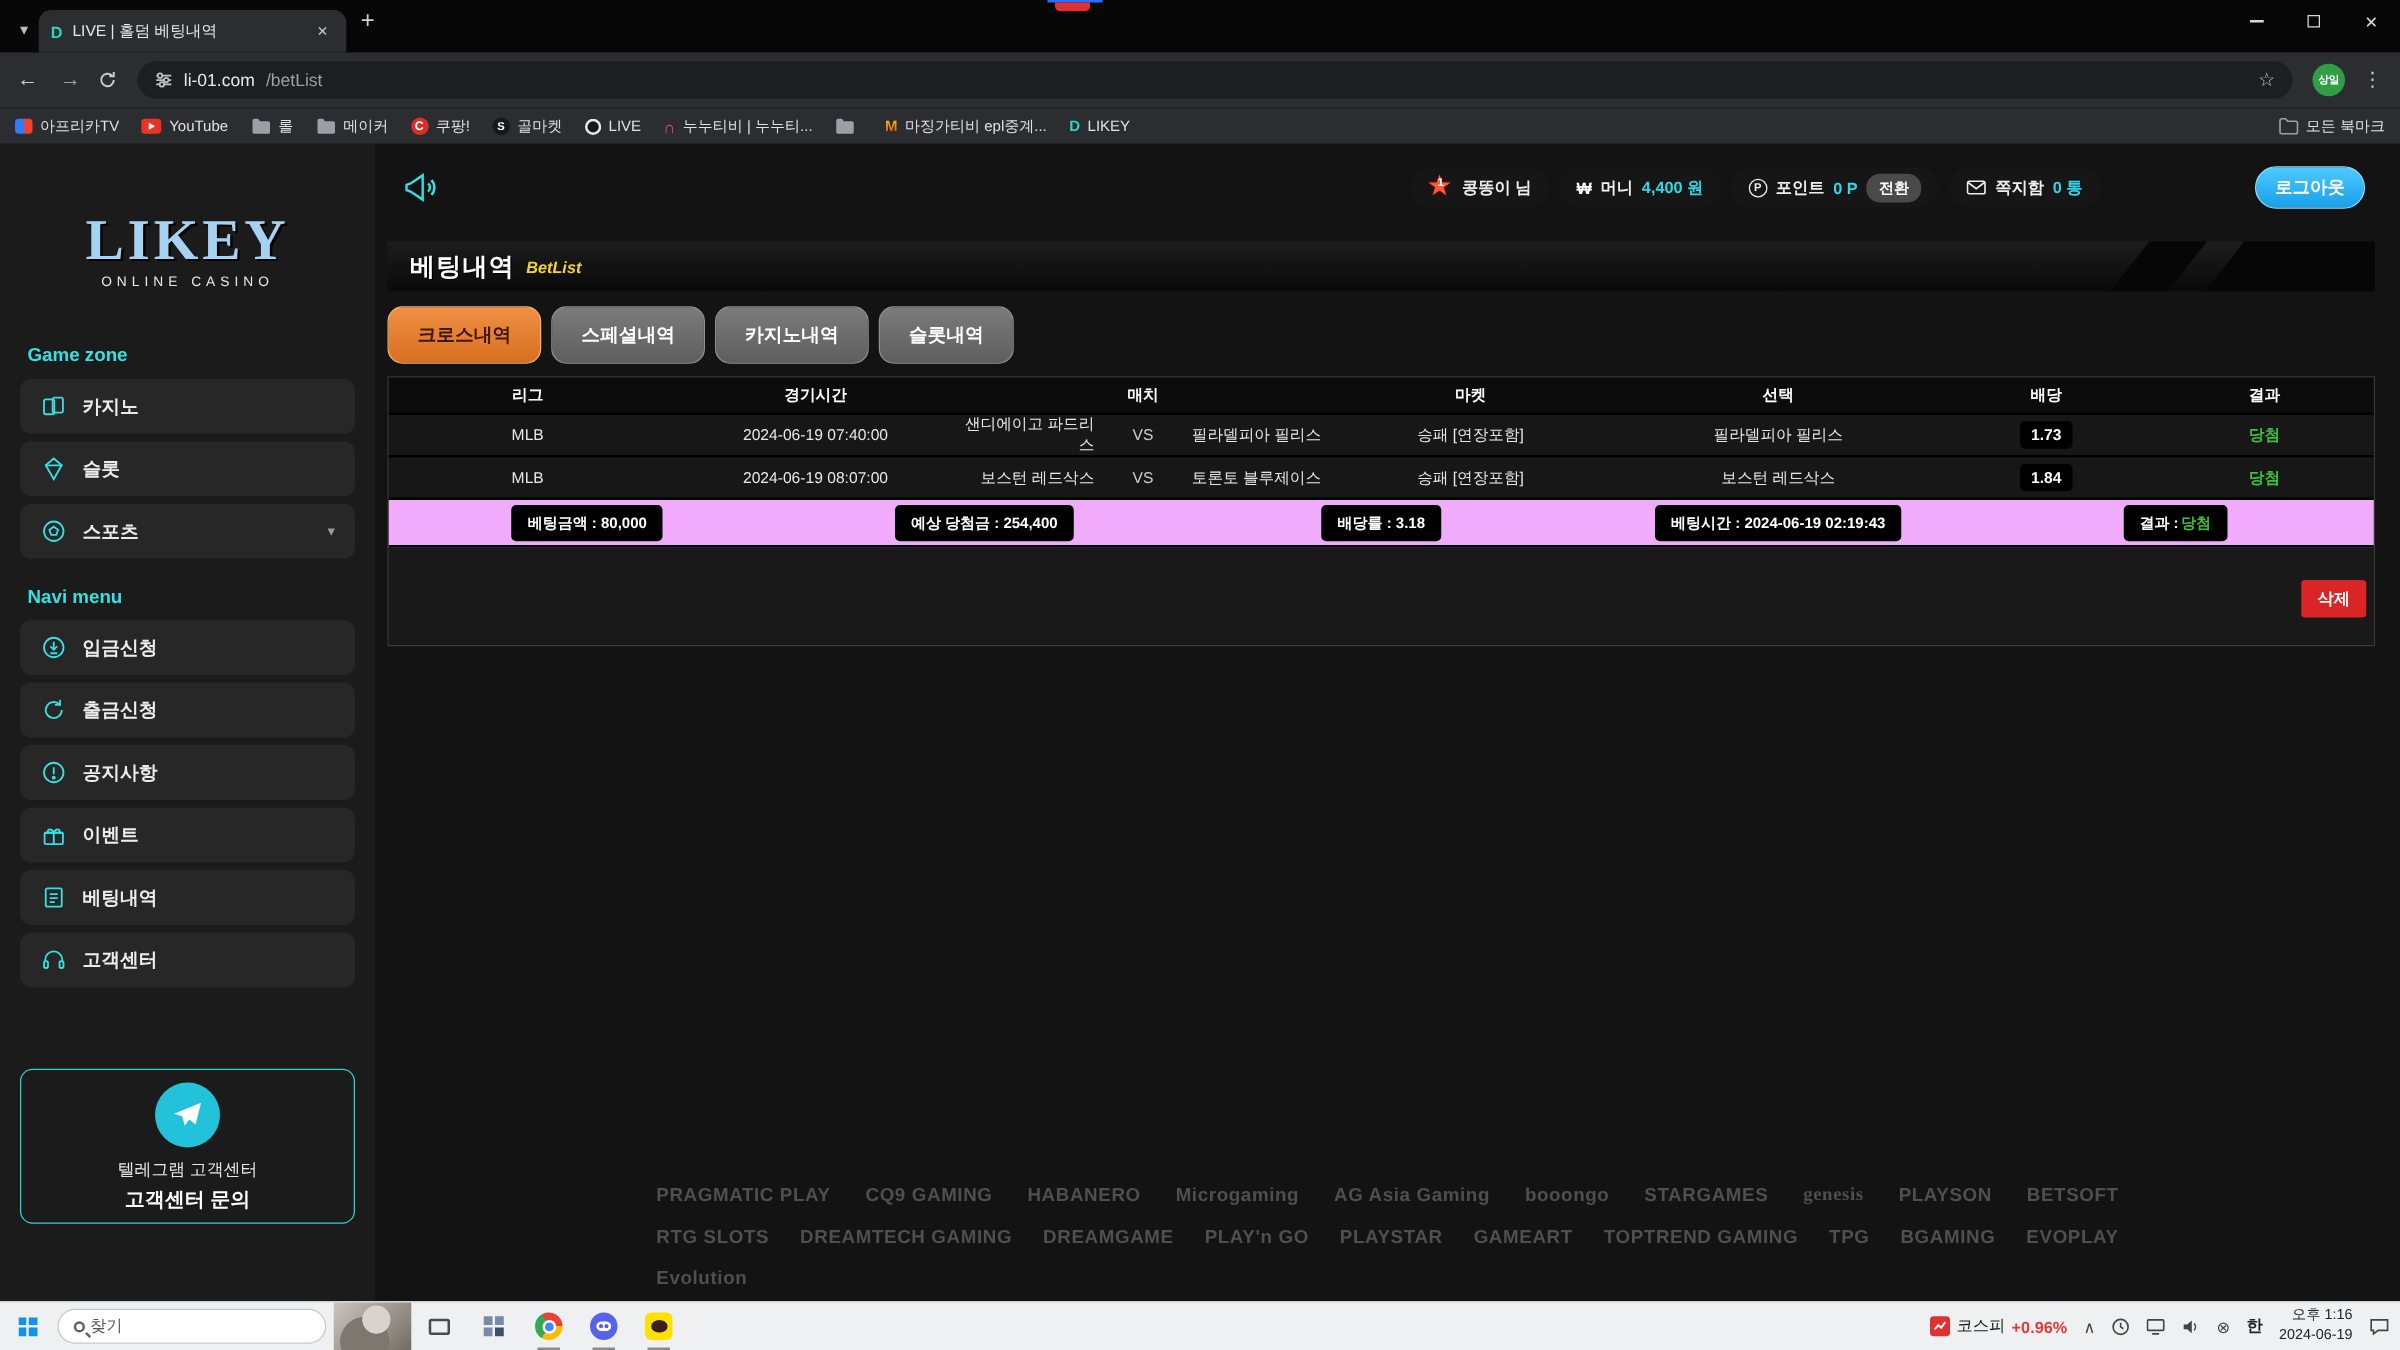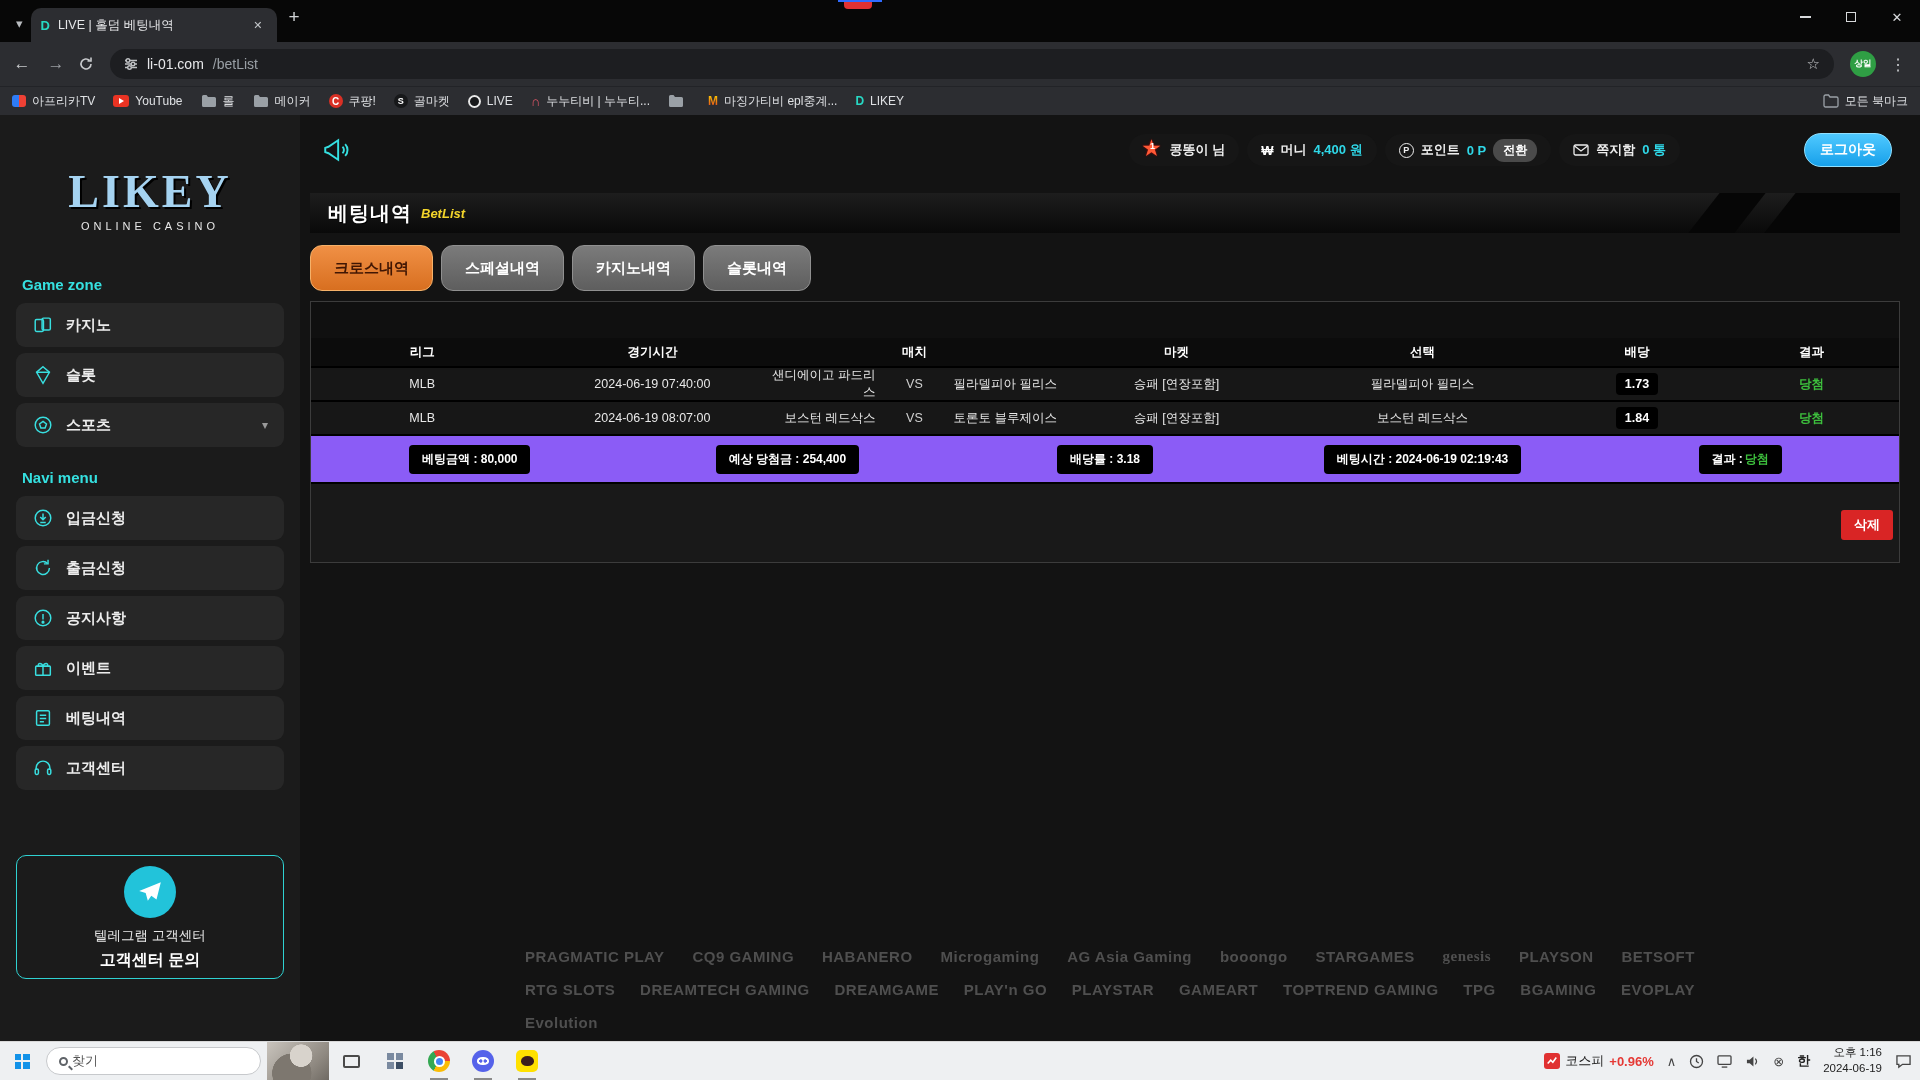--- a/index.html
+++ b/index.html
@@ -85,31 +85,31 @@
   .page-title-bar::before { content:""; position:absolute; right:150px; top:-12px; bottom:-12px; width:46px; background:#060606; transform:skewX(-38deg); }
   .page-title-bar::after { content:""; position:absolute; right:-30px; top:-12px; bottom:-12px; width:150px; background:#060606; transform:skewX(-38deg); }
   .page-title { color:#fff; font-size:20px; font-weight:900; letter-spacing:1px; text-shadow:1px 1px 0 #000; }
   .page-sub { color:#f3d52b; font-size:13px; font-weight:700; font-style:italic; }
 
   .tabs { margin-top:12px; display:flex; gap:8px; }
   .tab-btn { height:46px; padding:0 23px; border-radius:12px; font-size:15px; font-weight:800; display:flex; align-items:center; background:linear-gradient(180deg,#7b7b7b,#5e5e5e); border:1px solid #909090; color:#fff; }
   .tab-btn.active { background:linear-gradient(180deg,#f09045,#d86f20); border:1px solid #f5b169; color:#401603; }
 
   .bet-card { margin-top:10px; border:1px solid #3c3c3c; background:#101010; }
-  .t-head { height:30px; display:flex; align-items:center; background:#0c0c0c; color:#fff; font-size:12.5px; font-weight:600; border-bottom:2px solid #000;margin-top:36px; }
+  .t-head { height:30px; display:flex; align-items:center; background:#0c0c0c; color:#fff; font-size:12.5px; font-weight:600; border-bottom:2px solid #000; }
   .t-row { height:34px; display:flex; align-items:center; background:#171717; color:#e8e8e8; font-size:12.5px; border-bottom:2px solid #000; }
   .c1{width:14%;text-align:center;} .c2{width:15%;text-align:center;} .c3{width:18%;display:flex;align-items:center;}
   .c3h{text-align:center;display:block;} .c4{width:15%;text-align:center;} .c5{width:16%;text-align:center;}
   .c6{width:11%;text-align:center;} .c7{width:11%;text-align:center;}
   .m-home { flex:1; text-align:right; padding-right:12px; }
   .m-vs { width:54px; text-align:center; color:#cfcfcf; }
   .m-away { flex:1; text-align:left; padding-left:12px; }
   .odds-badge { display:inline-block; background:#000; border-radius:4px; padding:4px 9px; font-weight:700; color:#fff; }
   .res-win { color:#3dbf3d; font-weight:800; }
-  .t-sum { height:48px; display:flex; align-items:center; background:#8b5cf6; border-bottom:2px solid #000; }
+  .t-sum { height:38px; display:flex; align-items:center; background:#f0abfc; border-bottom:2px solid #000; }
   .sz { flex:1; display:flex; justify-content:center; }
   .sum-badge { background:#000; border-radius:4px; padding:6px 13px; color:#fff; font-size:12px; font-weight:700; white-space:nowrap; }
   .sum-badge .res-win { margin-left:2px; }
   .t-foot { height:78px; background:#191919; position:relative; }
   .del-btn { position:absolute; right:6px; top:26px; background:#d92525; color:#fff; font-size:13px; font-weight:800; padding:6px 13px; border-radius:3px; }
 
   .providers { position:absolute; left:0; right:0; bottom:10px; }
   .p-row { width:1170px; margin:0 auto 16px; display:flex; justify-content:space-between; align-items:center; }
   .p-row.last { margin-bottom:0; justify-content:flex-start; }
   .p-item { color:#4f4f4f; font-weight:800; font-size:15px; letter-spacing:.5px; white-space:nowrap; }

